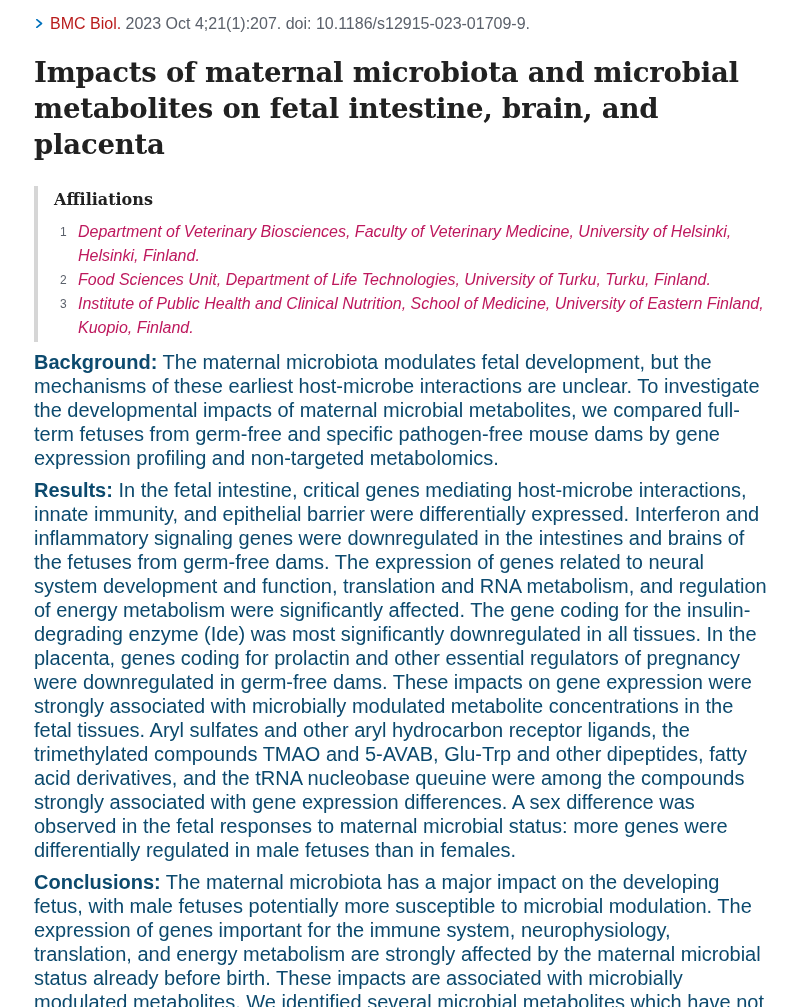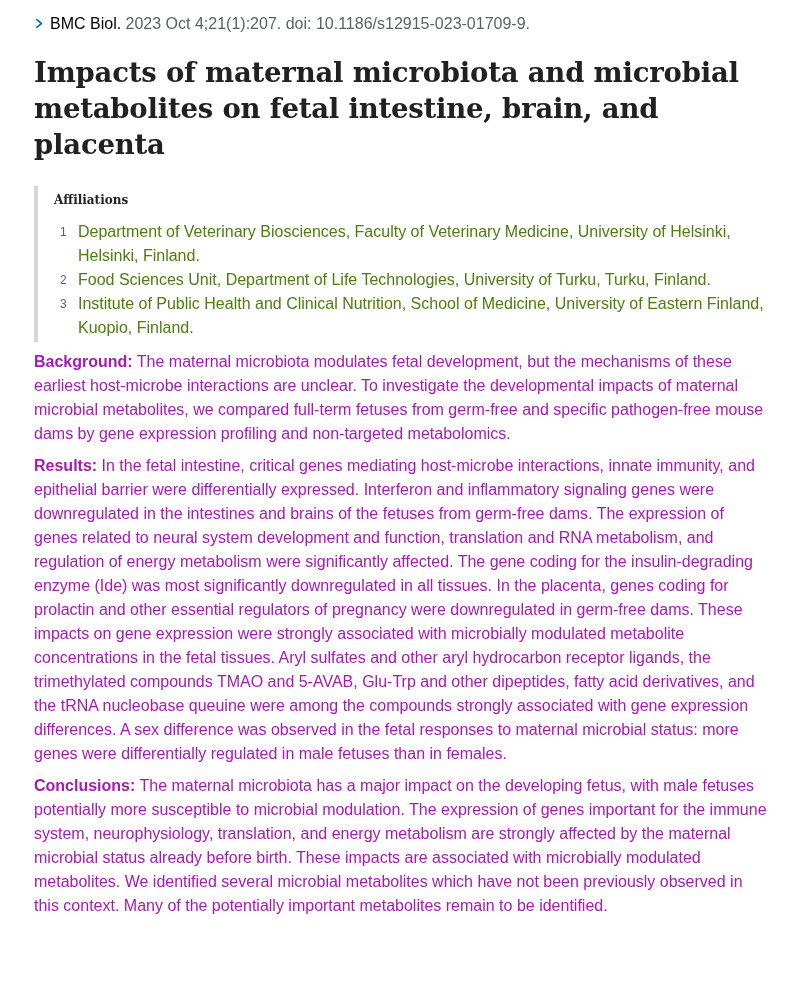--- a/index.html
+++ b/index.html
@@ -28,21 +28,21 @@
     }
     .citation .chev {
       display: inline-block;
       width: 9px;
       height: 9px;
       margin-right: 6px;
       margin-left: 1px;
       vertical-align: 1px;
     }
     .citation a {
-      color: #000000;
+      color: #b91c1c;
       text-decoration: none;
       margin-top: 12px;
     }
     .title {
       margin: 18px 0 0 0;
       font-family: "DejaVu Serif", "Liberation Serif", serif;
       font-weight: bold;
       font-size: 27.5px;
       line-height: 36px;
       color: #212121;
@@ -51,21 +51,21 @@
     .affiliations {
       margin-top: 24px;
       border-left: 4px solid #d6d6d6;
       padding-left: 16px;
       padding-bottom: 2px;
     }
     .aff-heading {
       margin: 0;
       font-family: "DejaVu Serif", "Liberation Serif", serif;
       font-weight: bold;
-      font-size: 12px;
+      font-size: 16px;
       line-height: 28px;
       color: #212121;
       padding-top: 0;
     }
     .aff-list {
       list-style: none;
       margin: 6px 0 0 0;
       padding: 0;
     }
     .aff-item {
@@ -76,35 +76,36 @@
     .aff-num {
       flex: 0 0 24px;
       text-align: left;
       padding-left: 6px;
       box-sizing: border-box;
       font-size: 12px;
       color: #5b616b;
     }
     .aff-text {
       flex: 1;
-      color: #4d7c0f;
+      color: #be185d;
+      font-style: italic;
     }
     .abstract-heading {
       margin: 20px 0 0 0;
       font-family: "DejaVu Serif", "Liberation Serif", serif;
       font-weight: bold;
       font-size: 20px;
       line-height: 28px;
       color: #212121;
     }
     .abs-para {
       margin: 8px 0 0 0;
-      font-size: 16px;
+      font-size: 20px;
       line-height: 24px;
-      color: #a21caf;
+      color: #0c4a6e;
     }
     .abs-para + .abs-para {
     }
     .abs-para .label {
       font-weight: bold;
     }
   </style>
 </head>
 <body>
 

